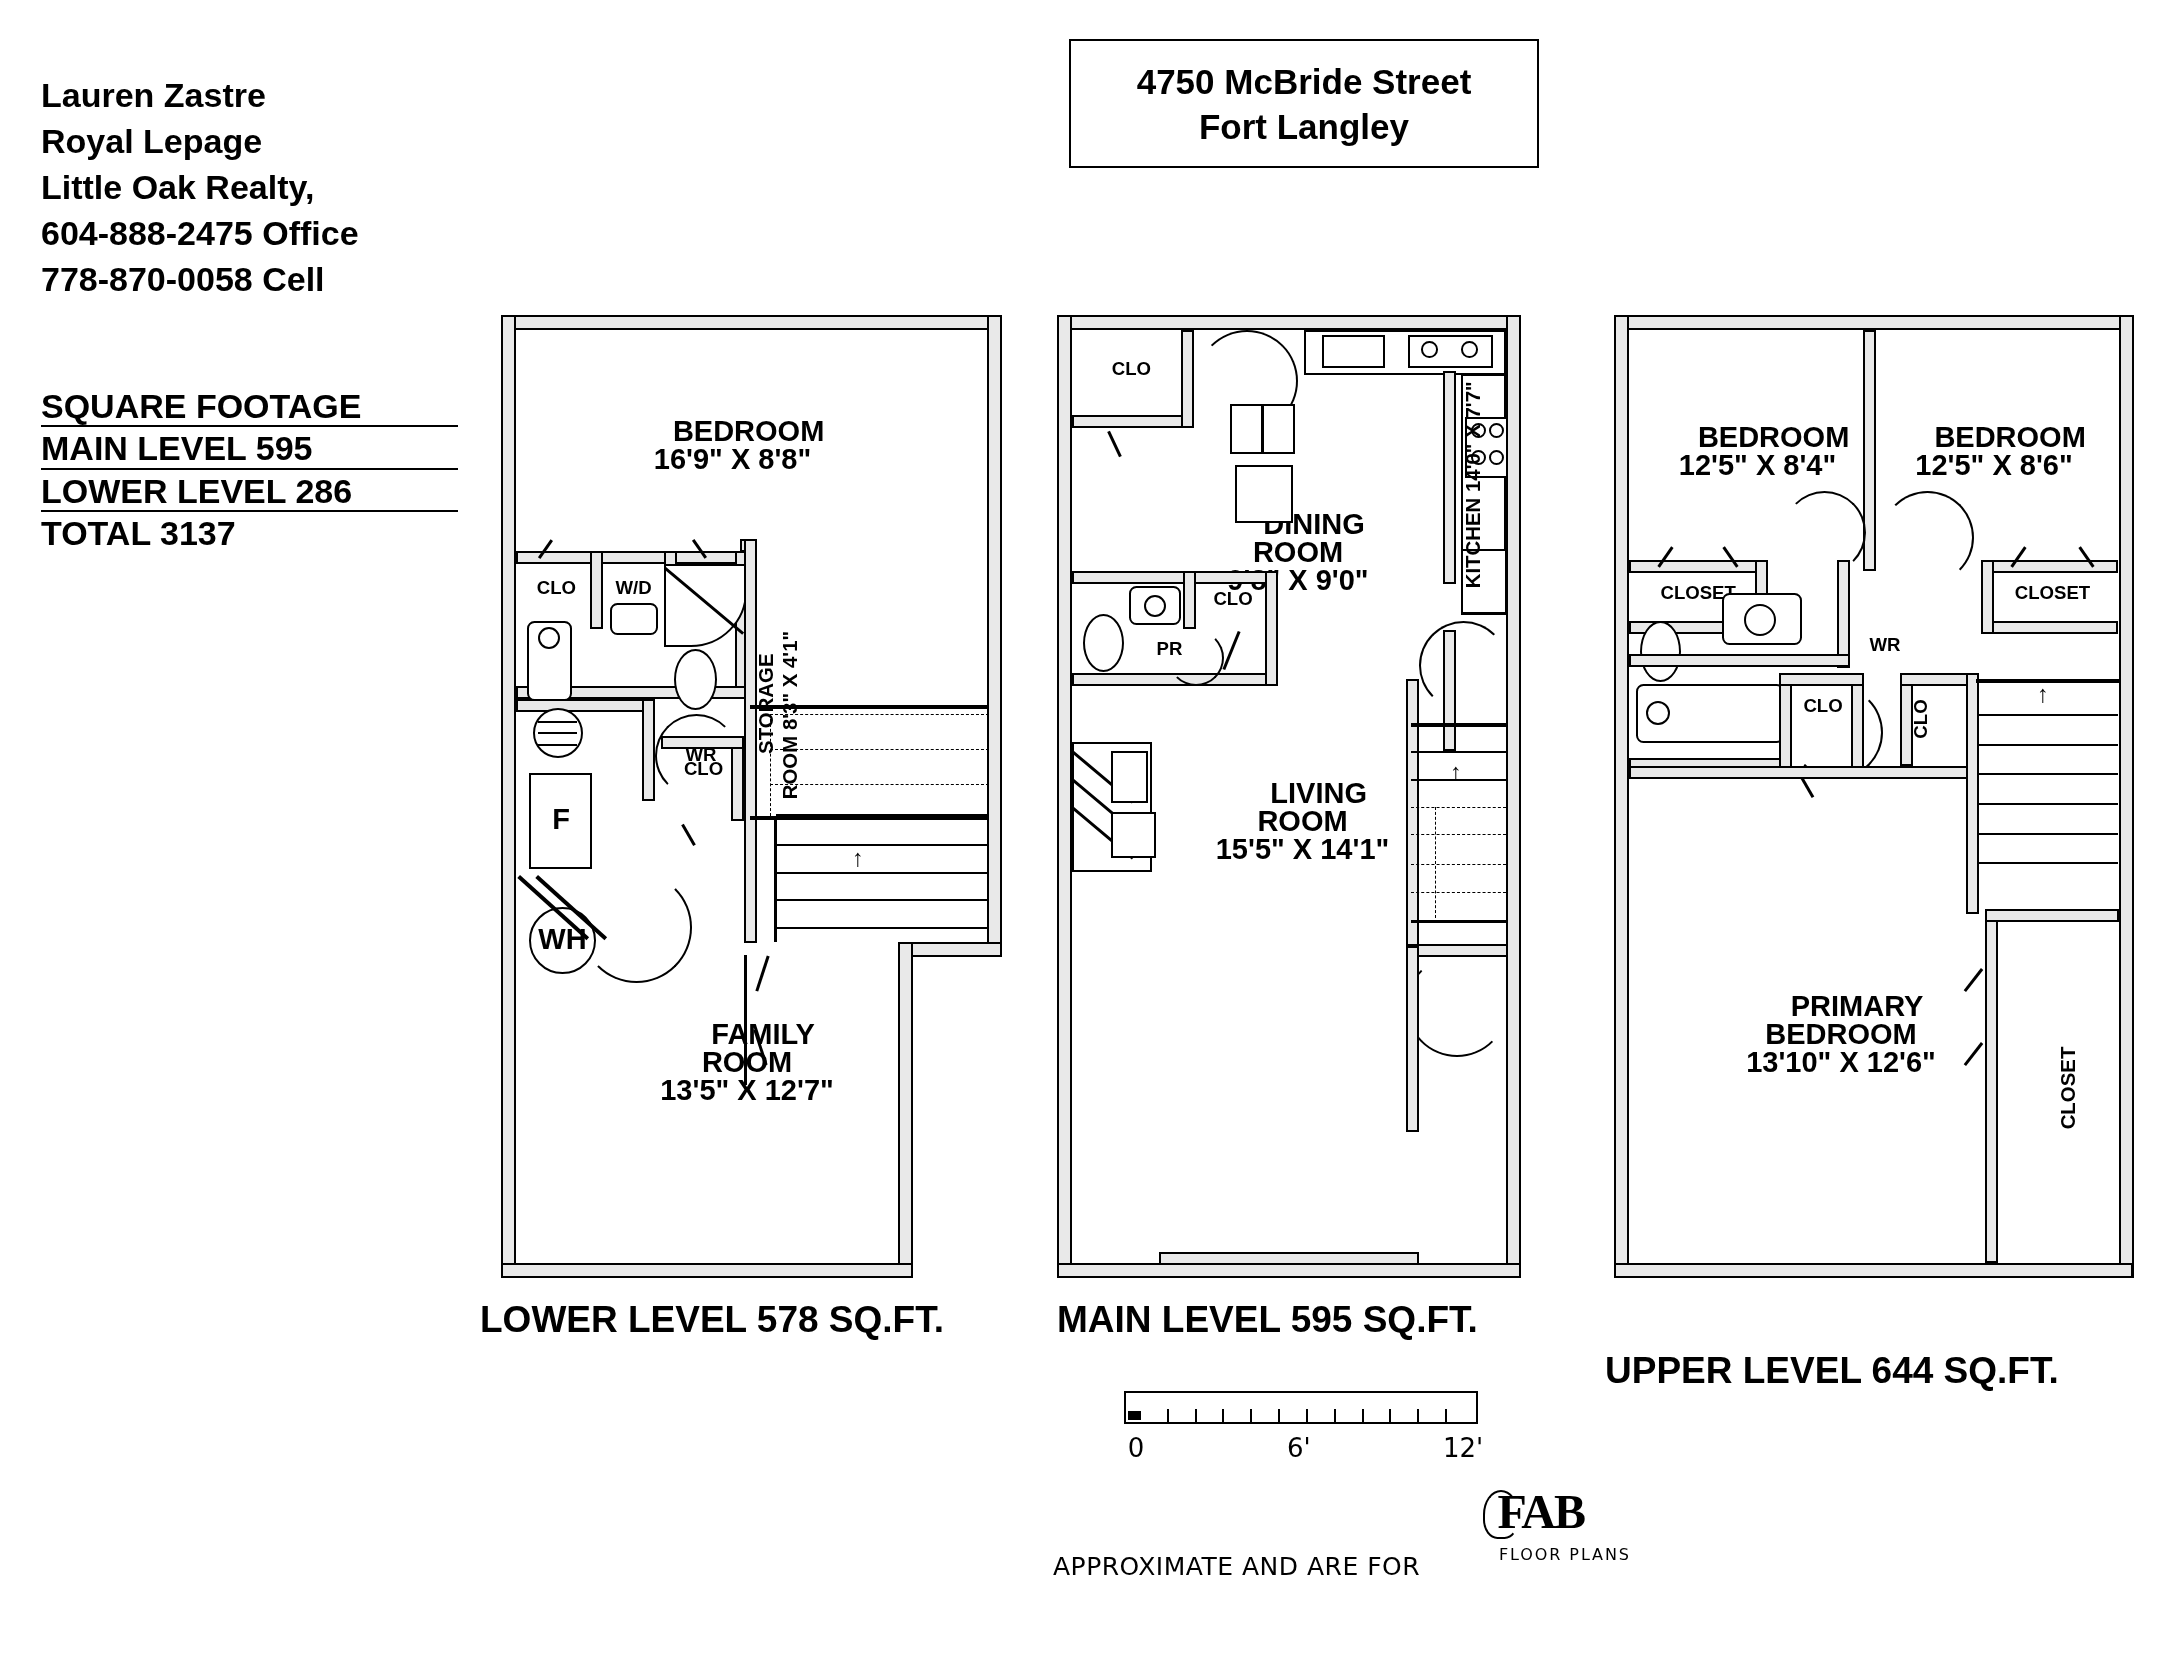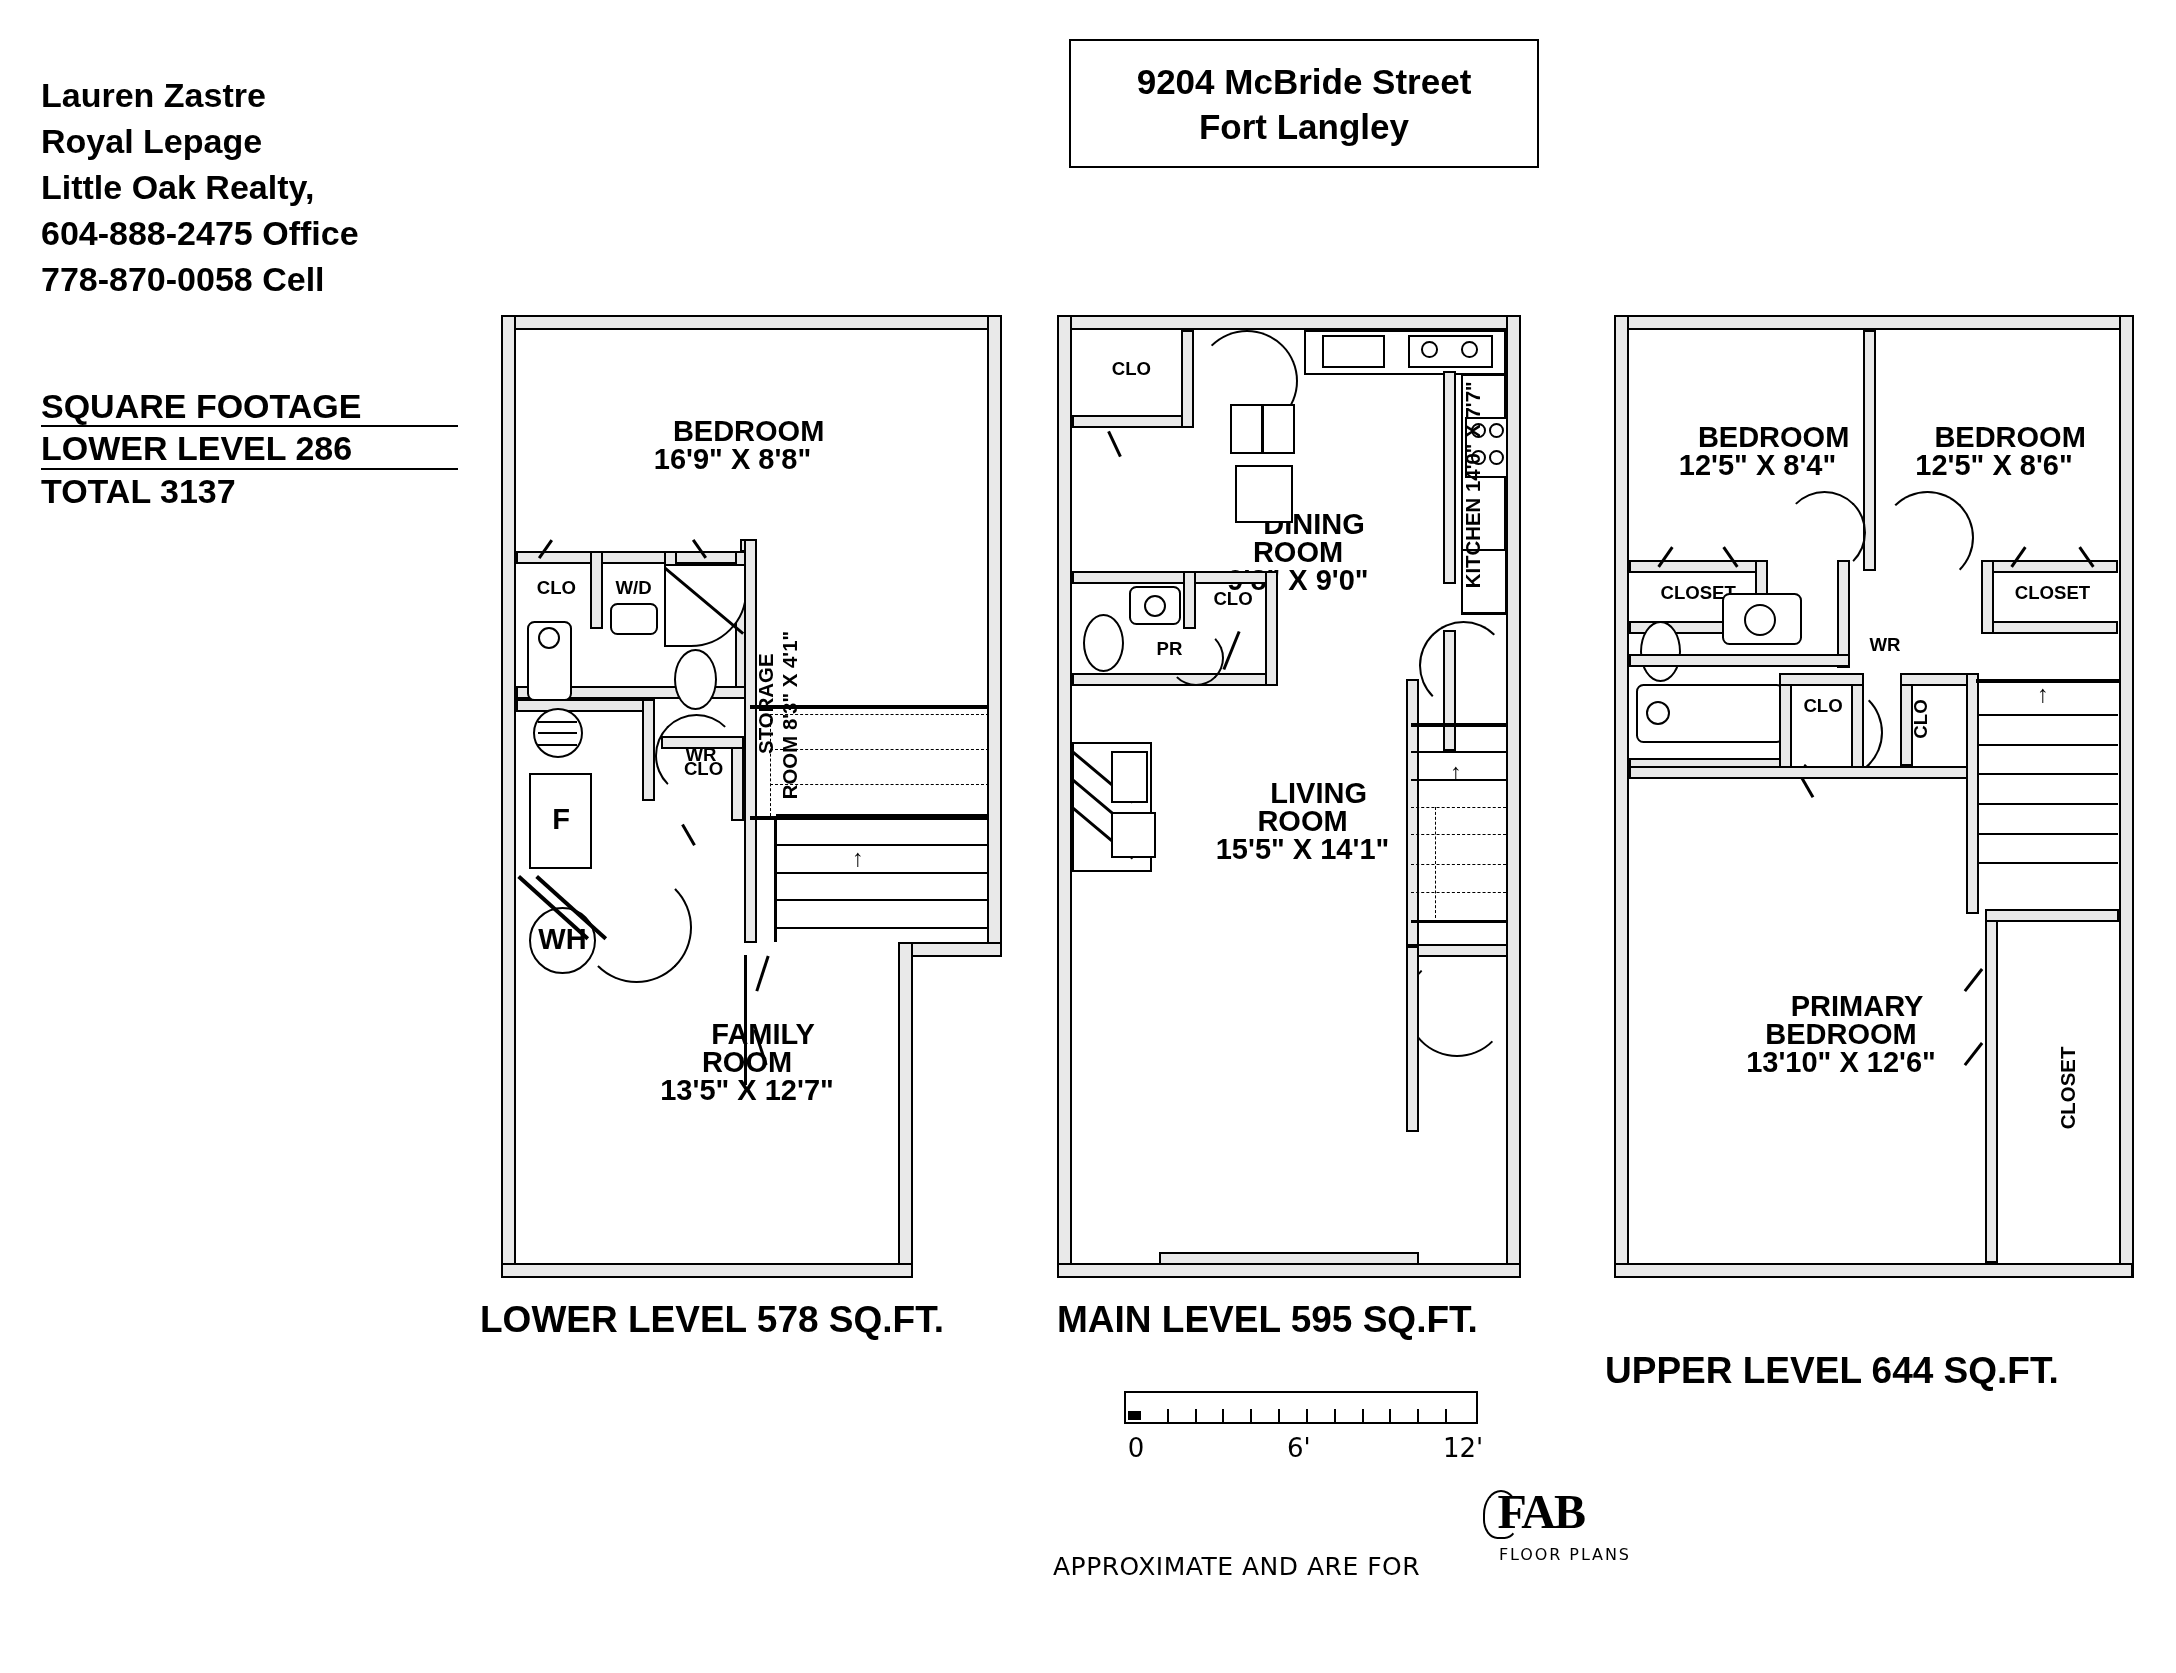--- a/index.html
+++ b/index.html
@@ -170,26 +170,27 @@
 <body>
 
 <div class="abs agent-block">Lauren Zastre
 Royal Lepage
 Little Oak Realty,
 604-888-2475 Office
 778-870-0058 Cell</div>
 
 <div class="abs sqft-block">
   <div class="line">SQUARE FOOTAGE</div>
+  <div class="line">MAIN LEVEL 595</div>
   <div class="line">LOWER LEVEL 286</div>
   <div class="line last">TOTAL 3137</div>
 </div>
 
 <div class="abs title-box">
-  <div>9204 McBride Street</div>
+  <div>4750 McBride Street</div>
   <div>Fort Langley</div>
 </div>
 
 <div class="plan" id="lower" style="left:501px; top:315px; width:501px; height:983px;">
 
   <div class="wall" style="left:0; top:0; width:501px; height:15px;"></div>
   <div class="wall" style="left:0; top:0; width:15px; height:963px;"></div>
   <div class="wall" style="left:486px; top:0; width:15px; height:642px;"></div>
   <div class="wall" style="left:397px; top:627px; width:104px; height:15px;"></div>
   <div class="wall" style="left:397px; top:627px; width:15px; height:336px;"></div>

